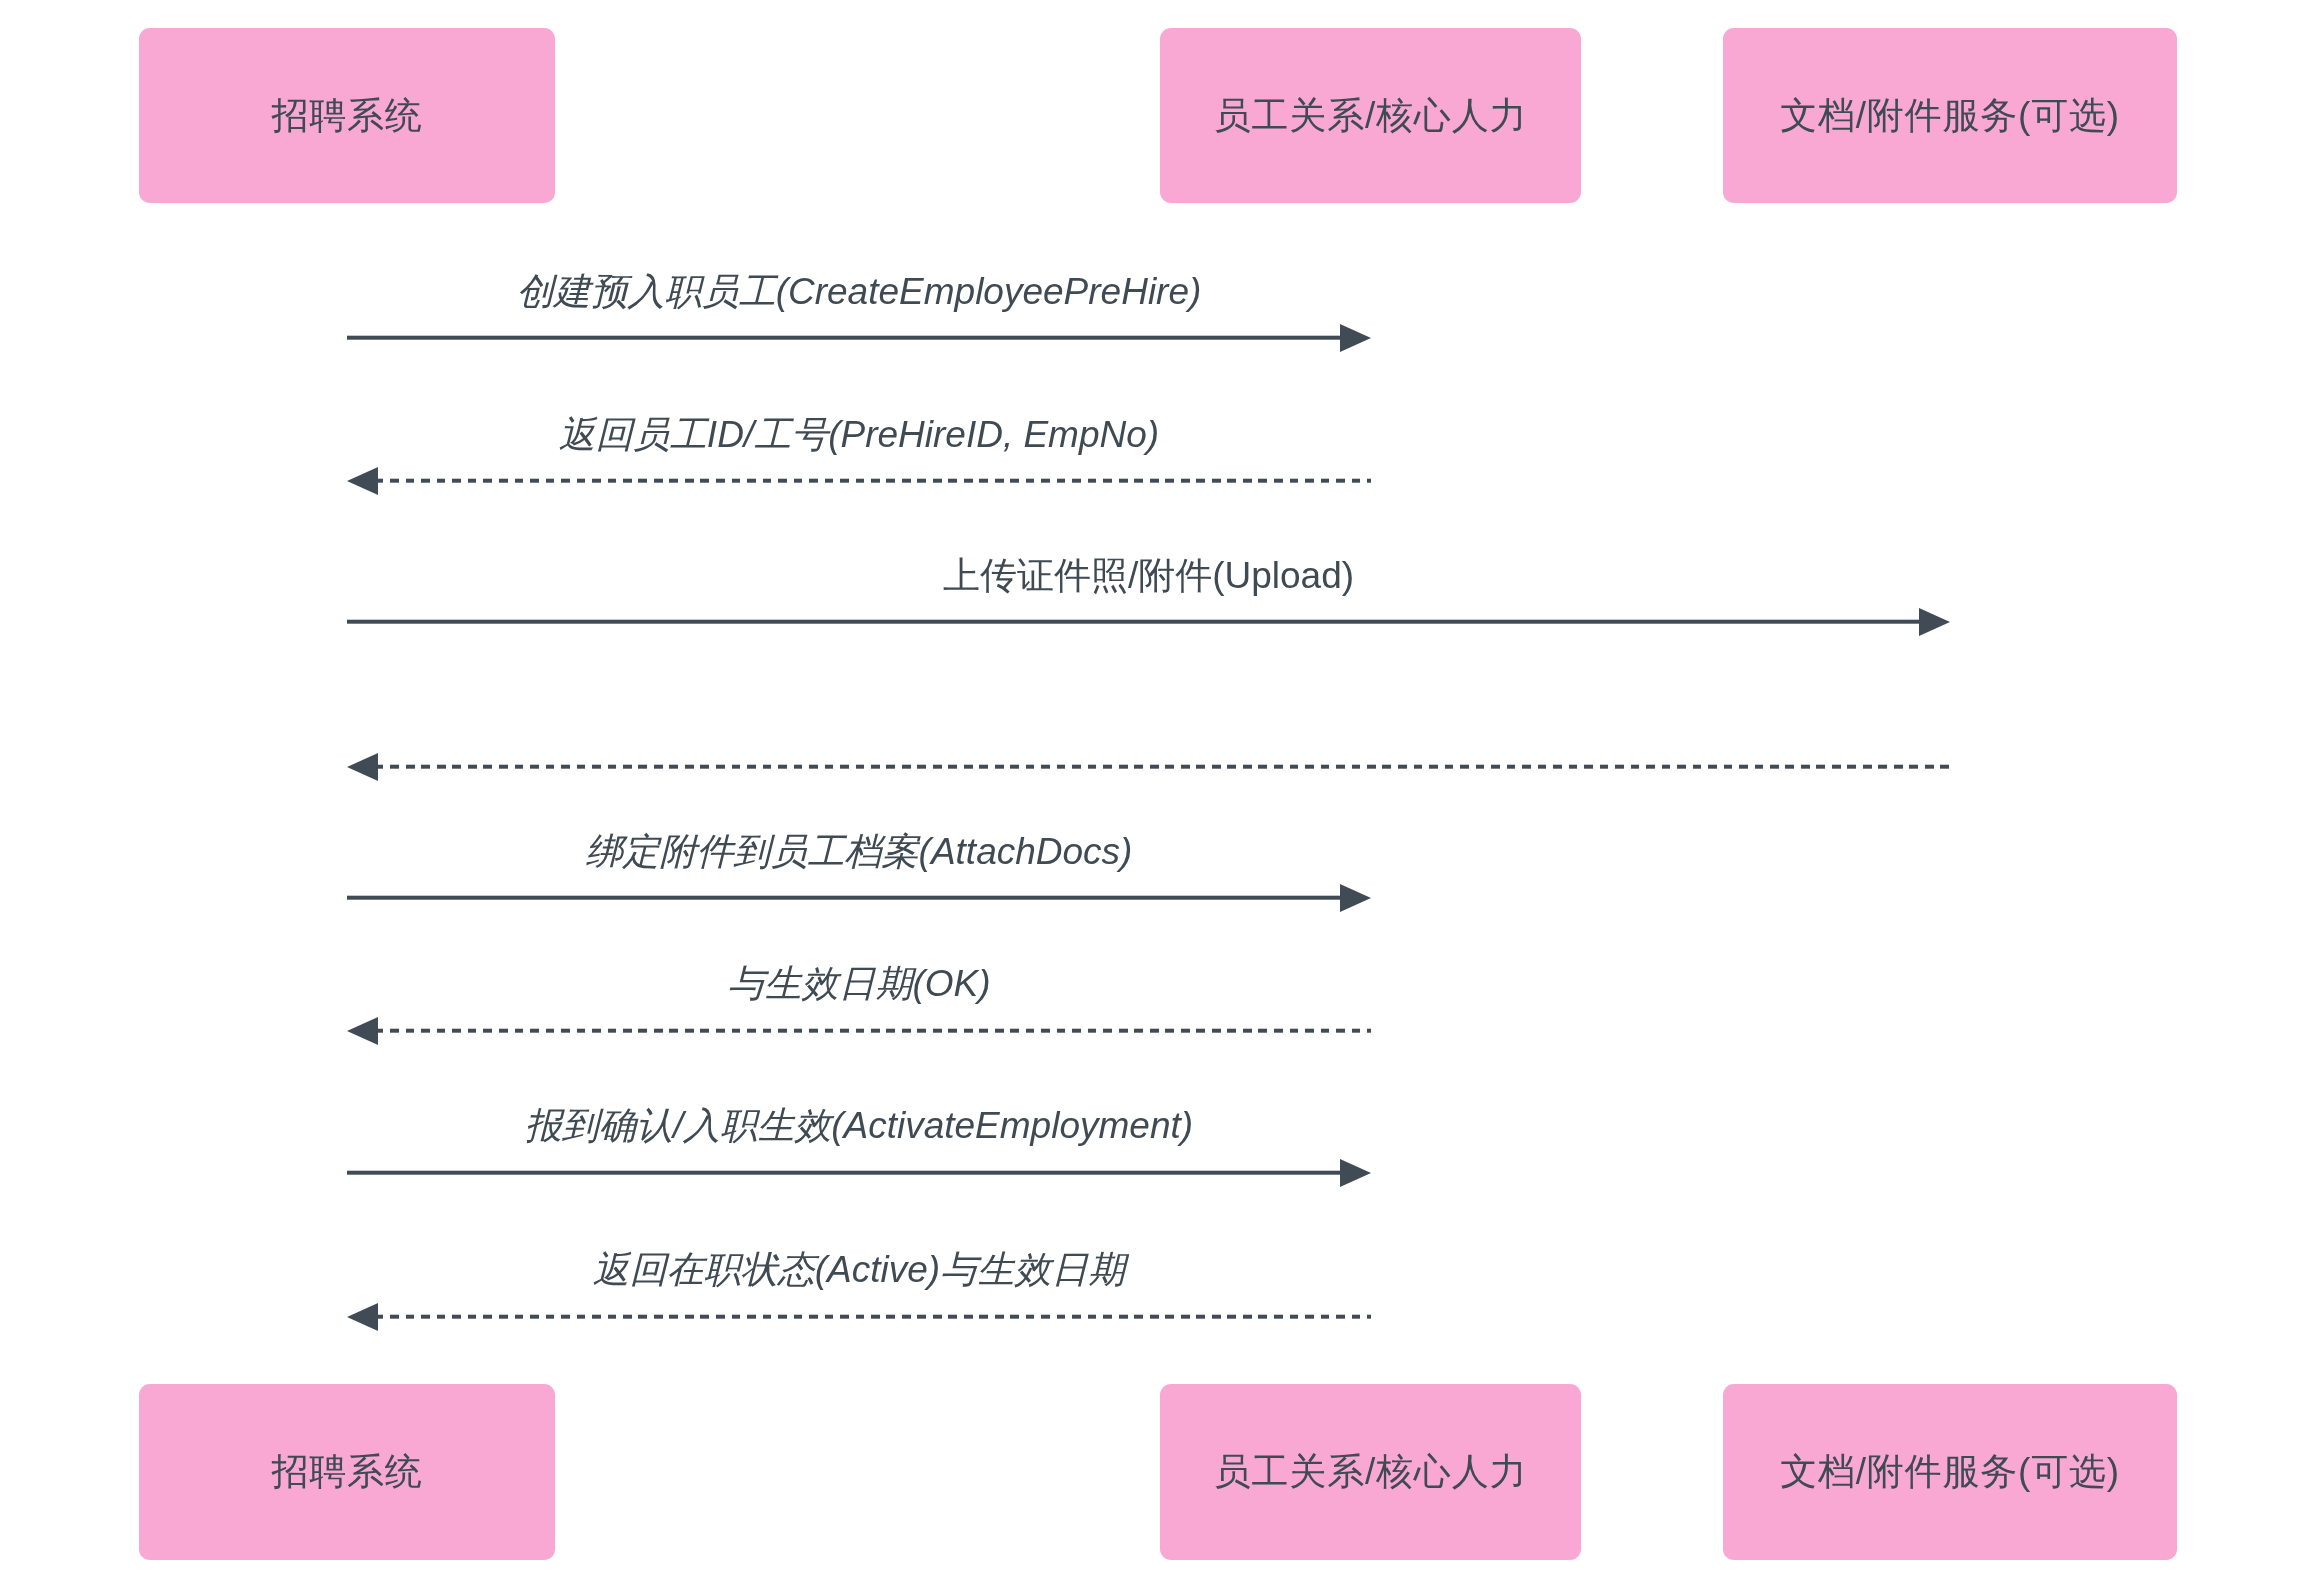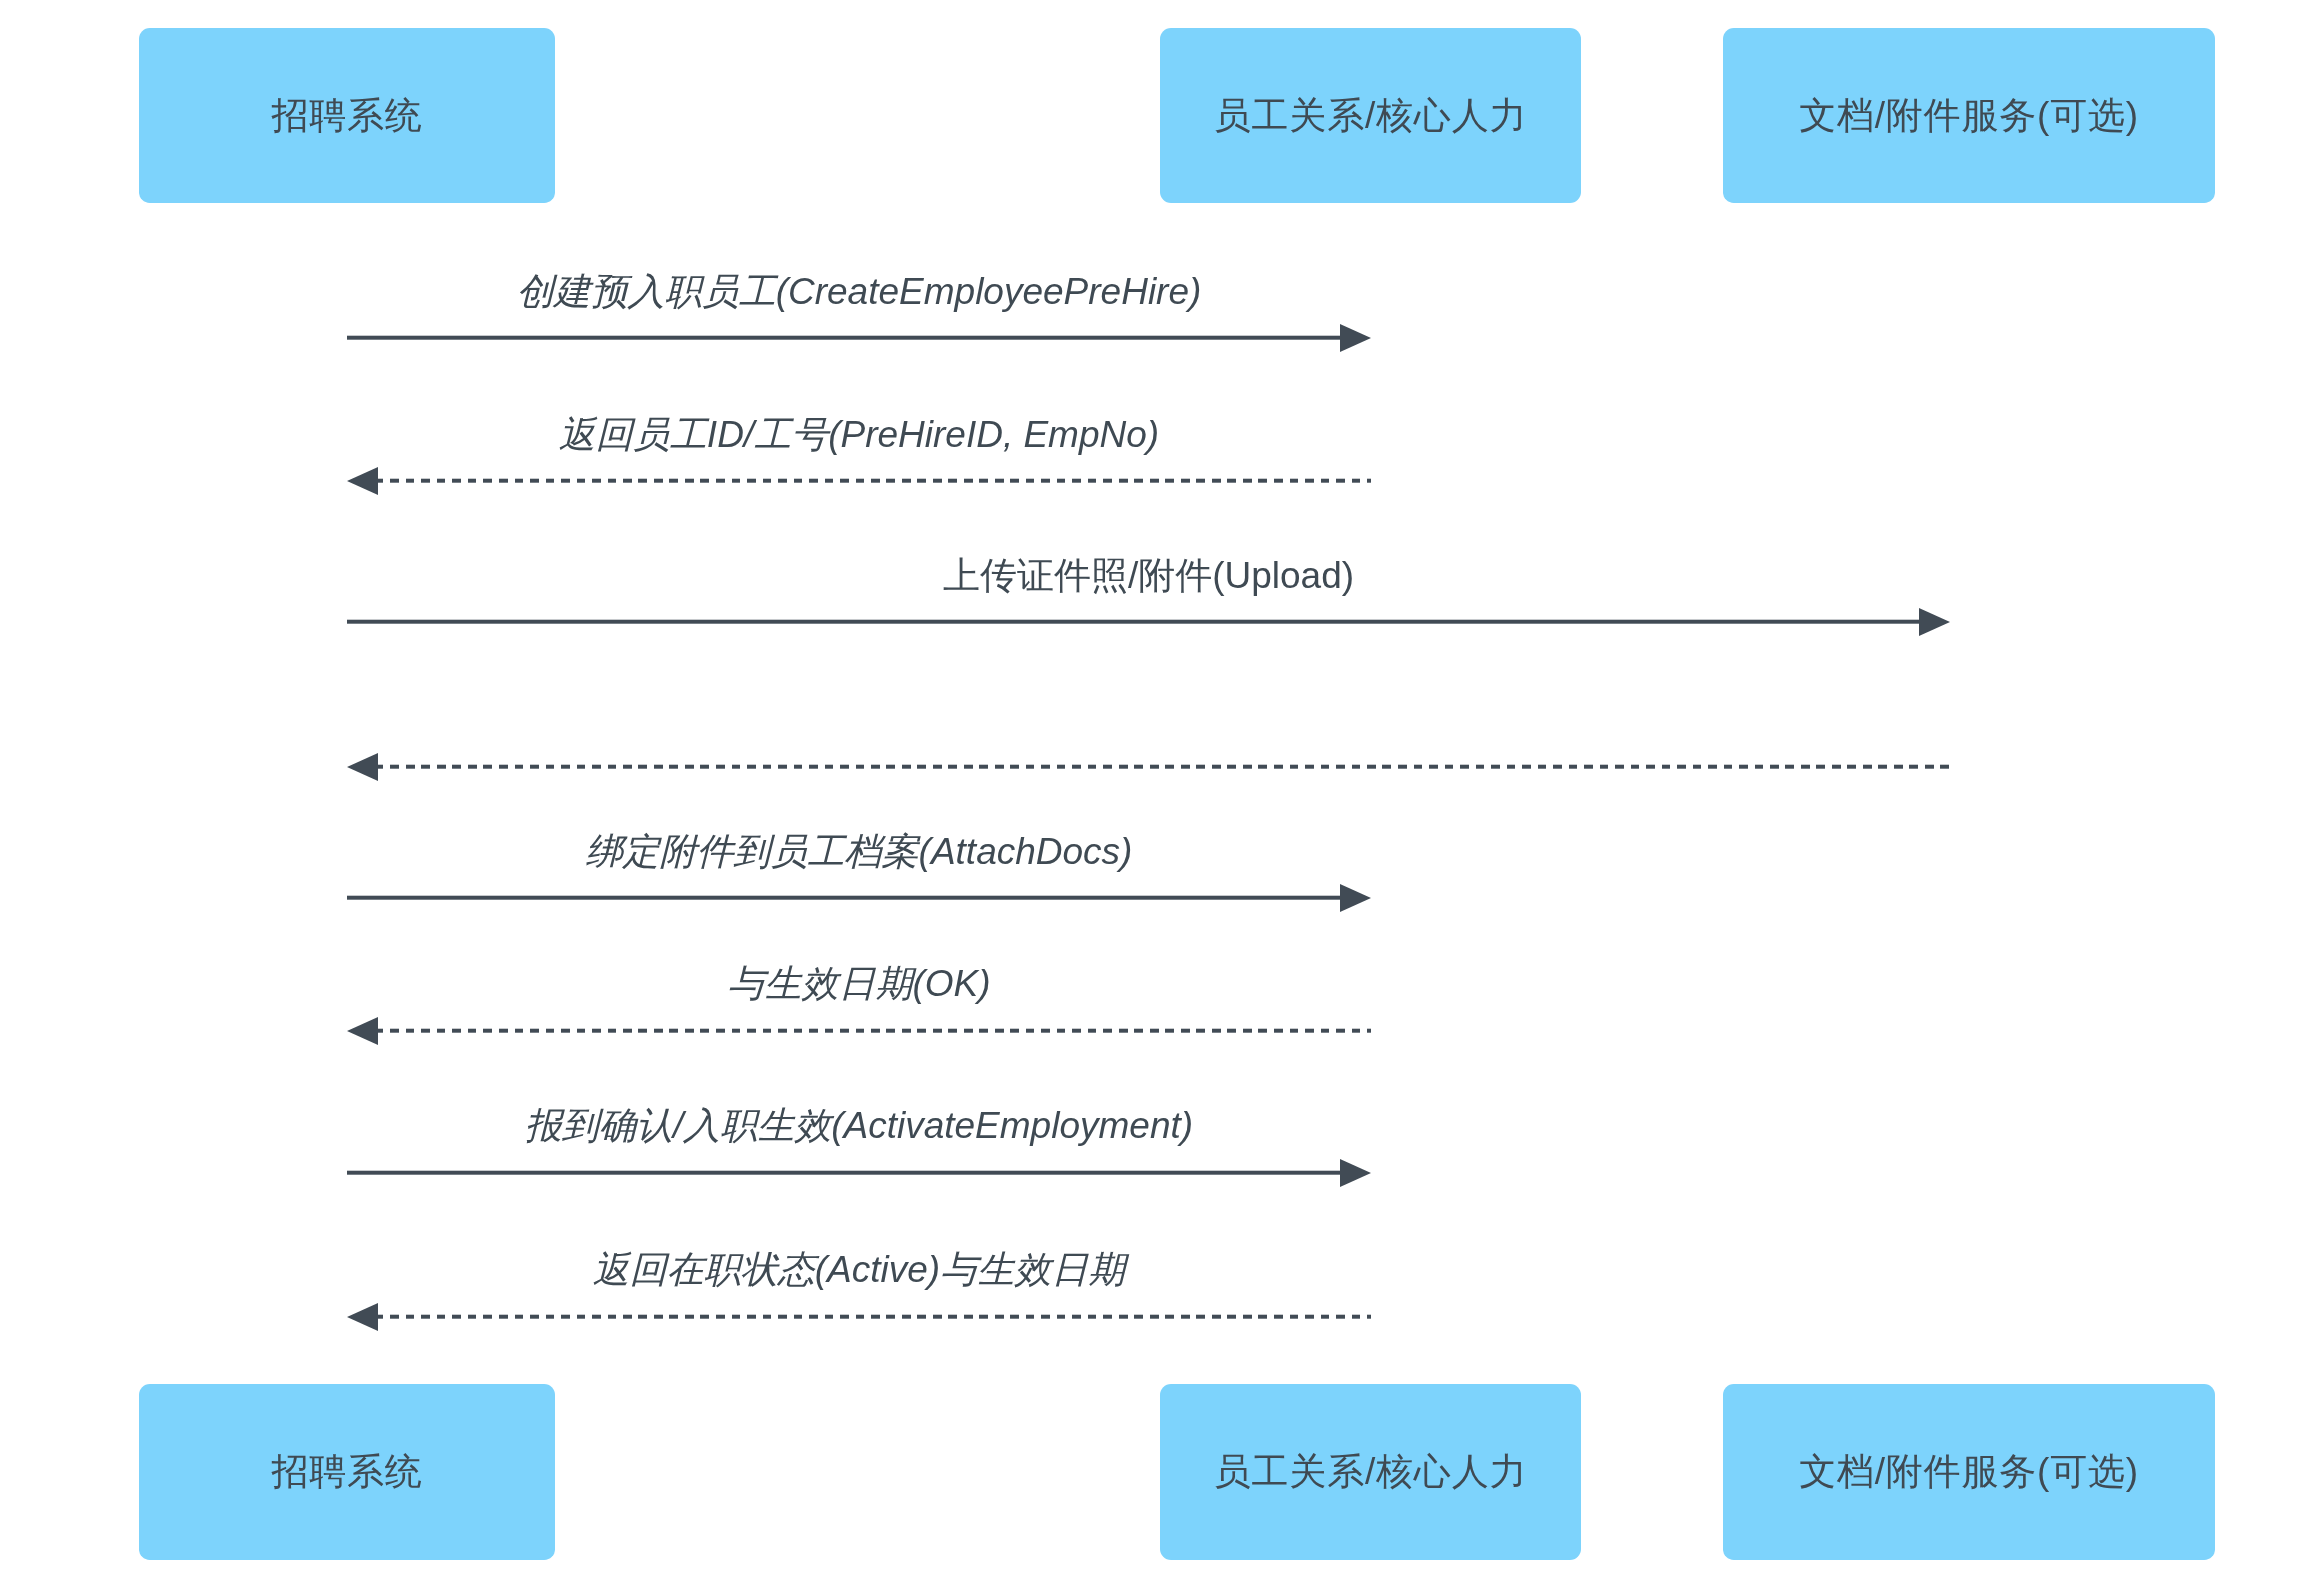--- a/index.html
+++ b/index.html
@@ -7,35 +7,35 @@
     position: relative;
     width: 2319px;
     height: 1570px;
     background: #ffffff;
     font-family: "Liberation Sans", "DejaVu Sans", sans-serif;
     overflow: hidden;
   }
   .actor {
     position: absolute;
     height: 175px;
-    background: #7dd3fc;
+    background: #f9a8d4;
     border-radius: 10.8px;
     display: flex;
     align-items: center;
     justify-content: center;
     color: #3f4a53;
     font-size: 37px;
     letter-spacing: 0.8px;
     white-space: nowrap;
   }
   .actor.row-top { top: 28px; }
   .actor.row-bottom { top: 1384px; height: 176px; }
   .actor.a1 { left: 139px;  width: 416px; }
   .actor.a2 { left: 1160px; width: 421px; border-radius: 11px; }
-  .actor.a3 { left: 1723px; width: 492px; }
+  .actor.a3 { left: 1723px; width: 454px; }
 
   .msg-label {
     position: absolute;
     color: #3f4a53;
     font-size: 37px;
     line-height: 43px;
     height: 43px;
     text-align: center;
     white-space: nowrap;
   }

